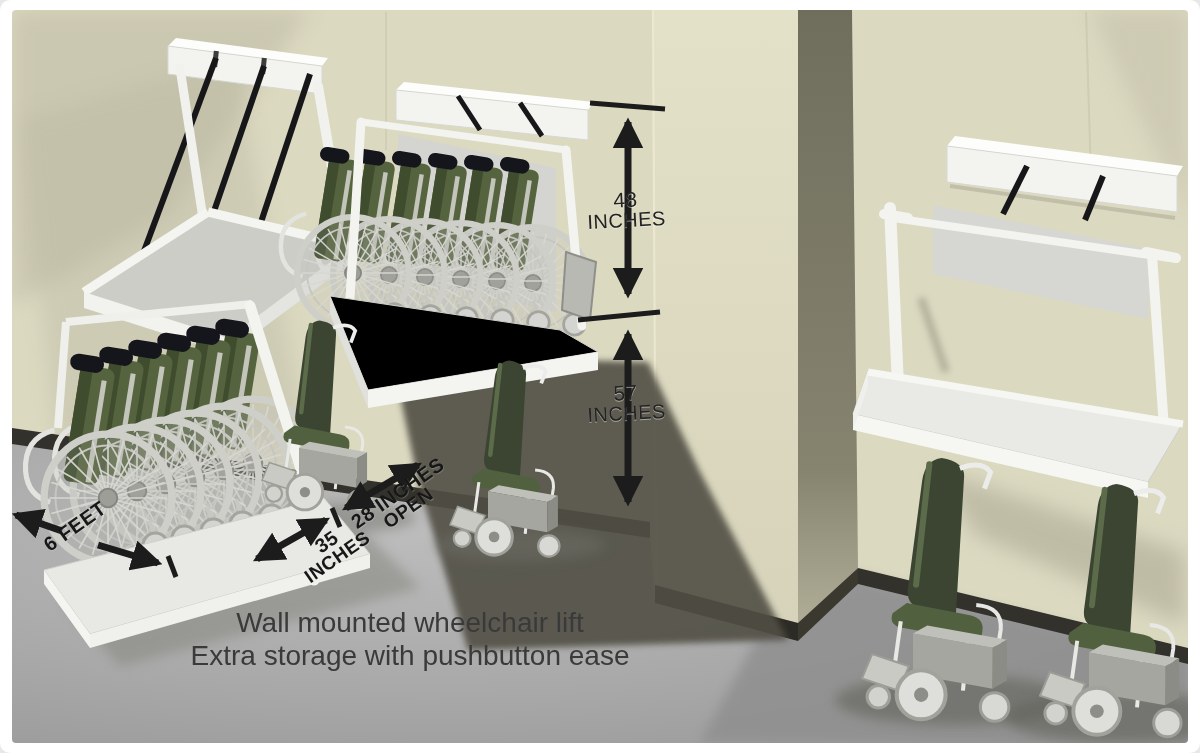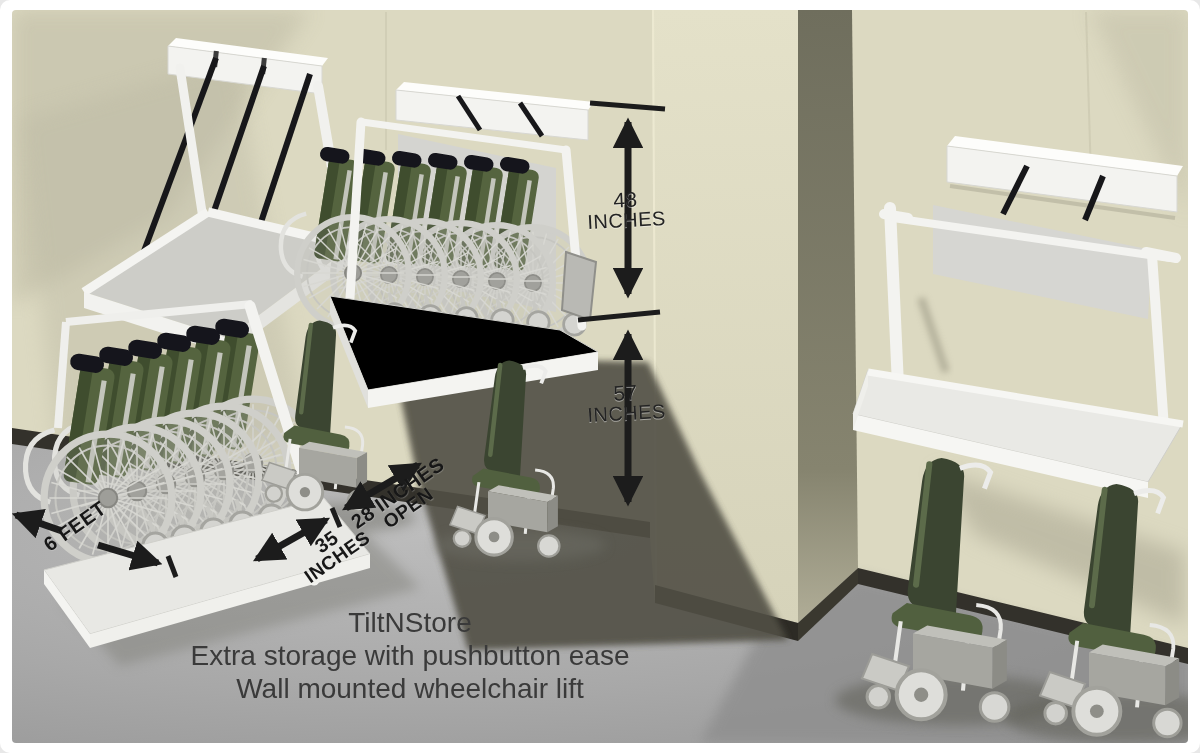--- a/index.html
+++ b/index.html
@@ -306,17 +306,16 @@
  <div class="flbl" style="left:284px;top:531px;width:96px;transform:rotate(-35deg)">
    <div class="l1">35</div>
    <div class="l2">INCHES</div>
  </div>
  <div class="flbl" style="left:347px;top:482px;width:112px;transform:rotate(-35deg)">
    <div class="l1">28 INCHES</div>
    <div class="l2">OPEN</div>
  </div>
 
  <div class="caption">
-   <div>TiltNStore</div>
+   <div>Wall mounted wheelchair lift</div>
    <div>Extra storage with pushbutton ease</div>
-   <div>Wall mounted wheelchair lift</div>
  </div>
 </div>
 
 </body></html>

